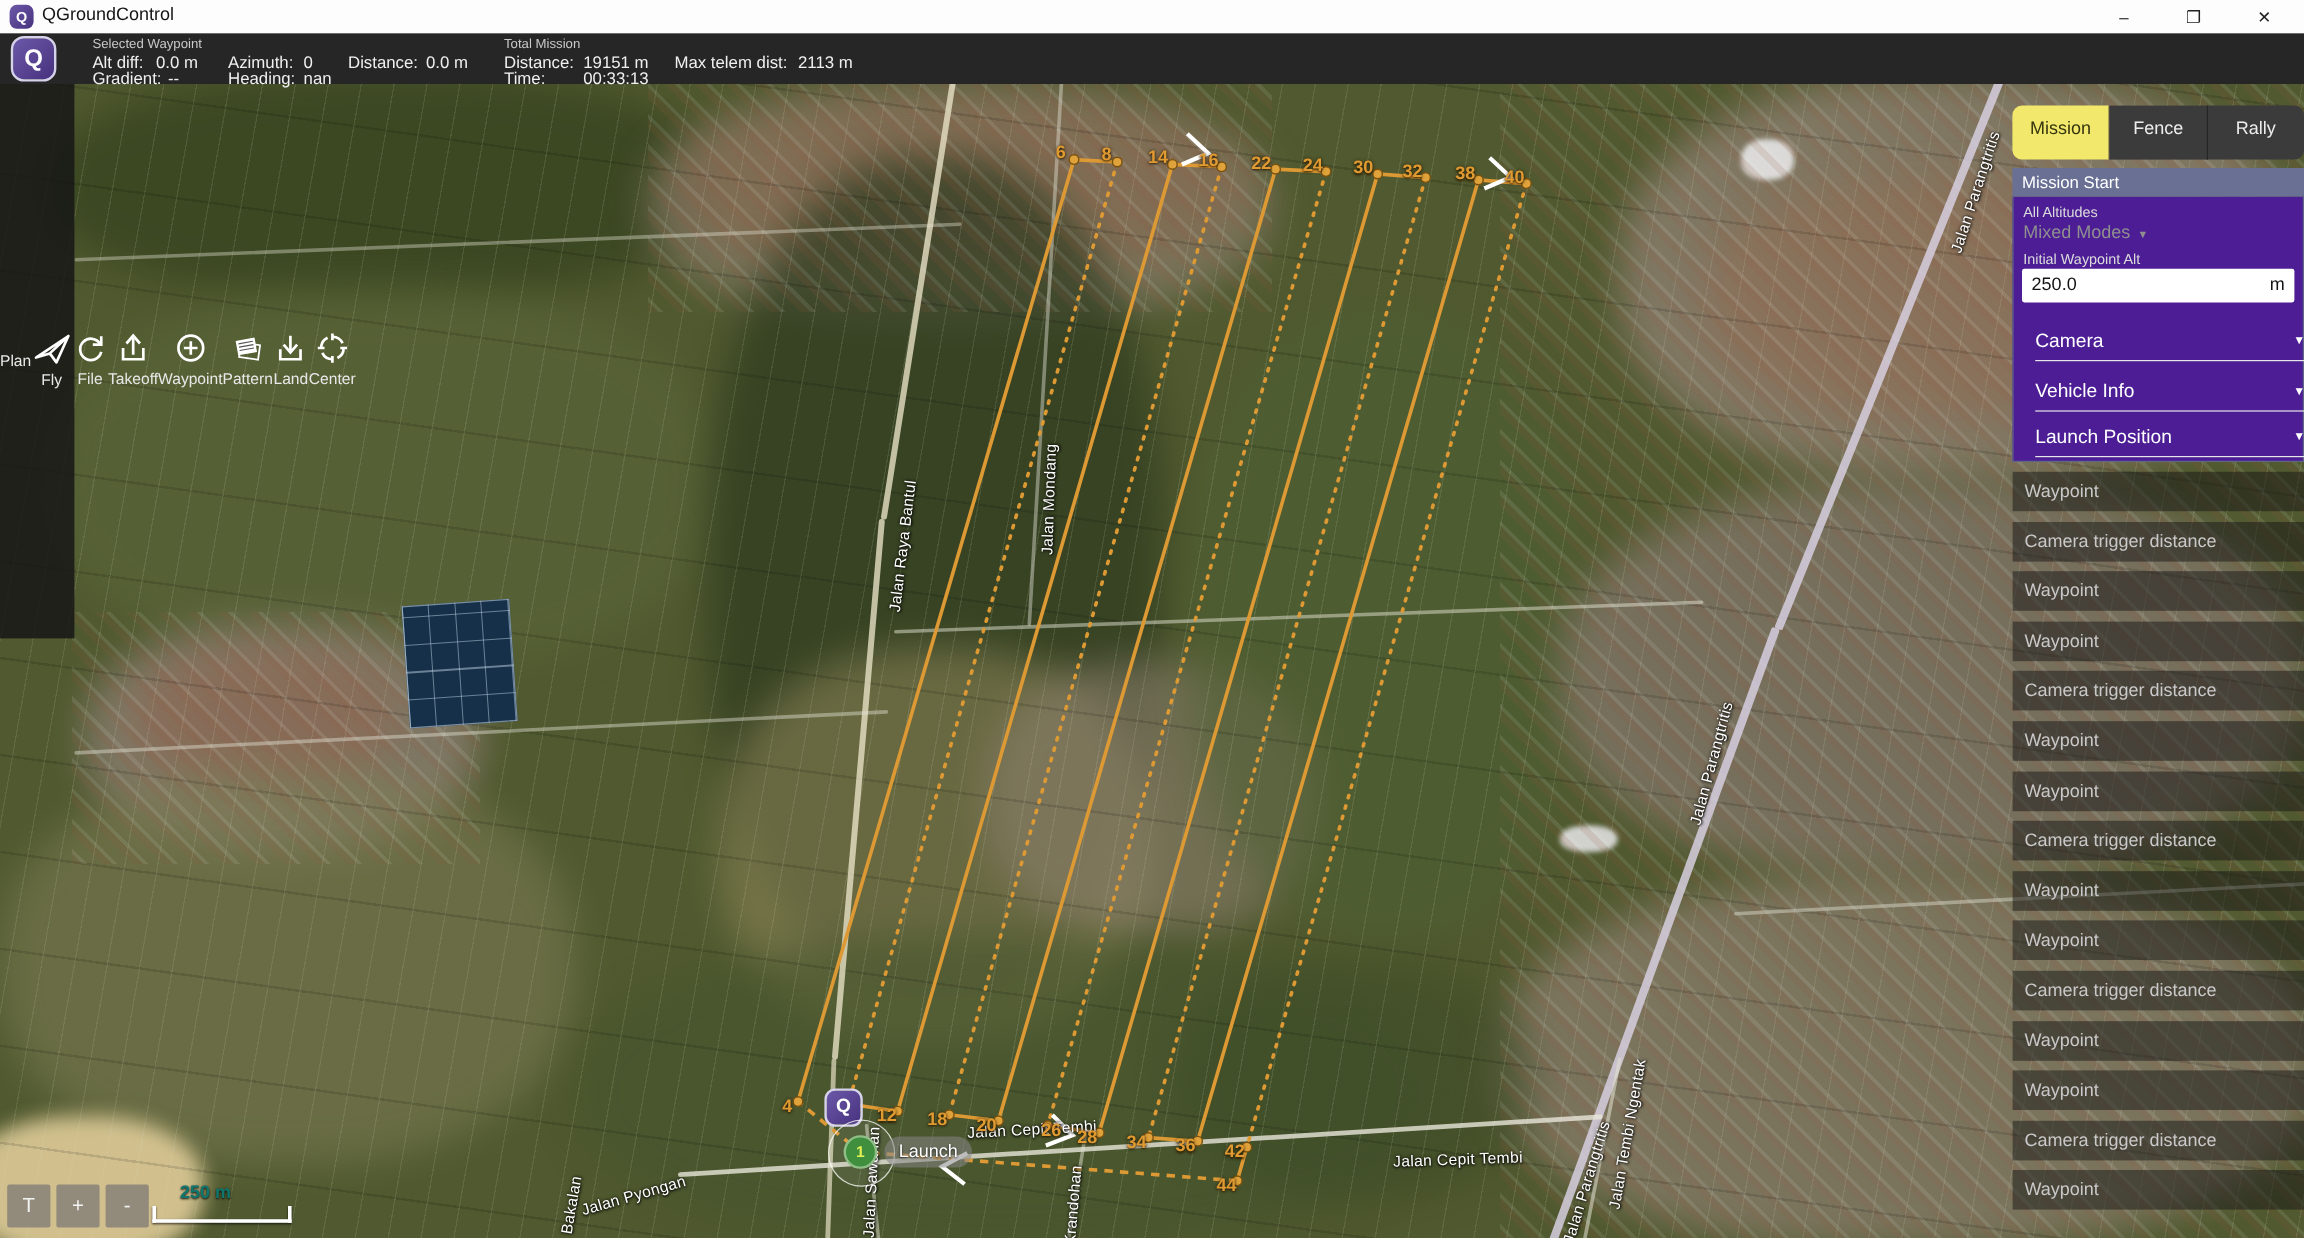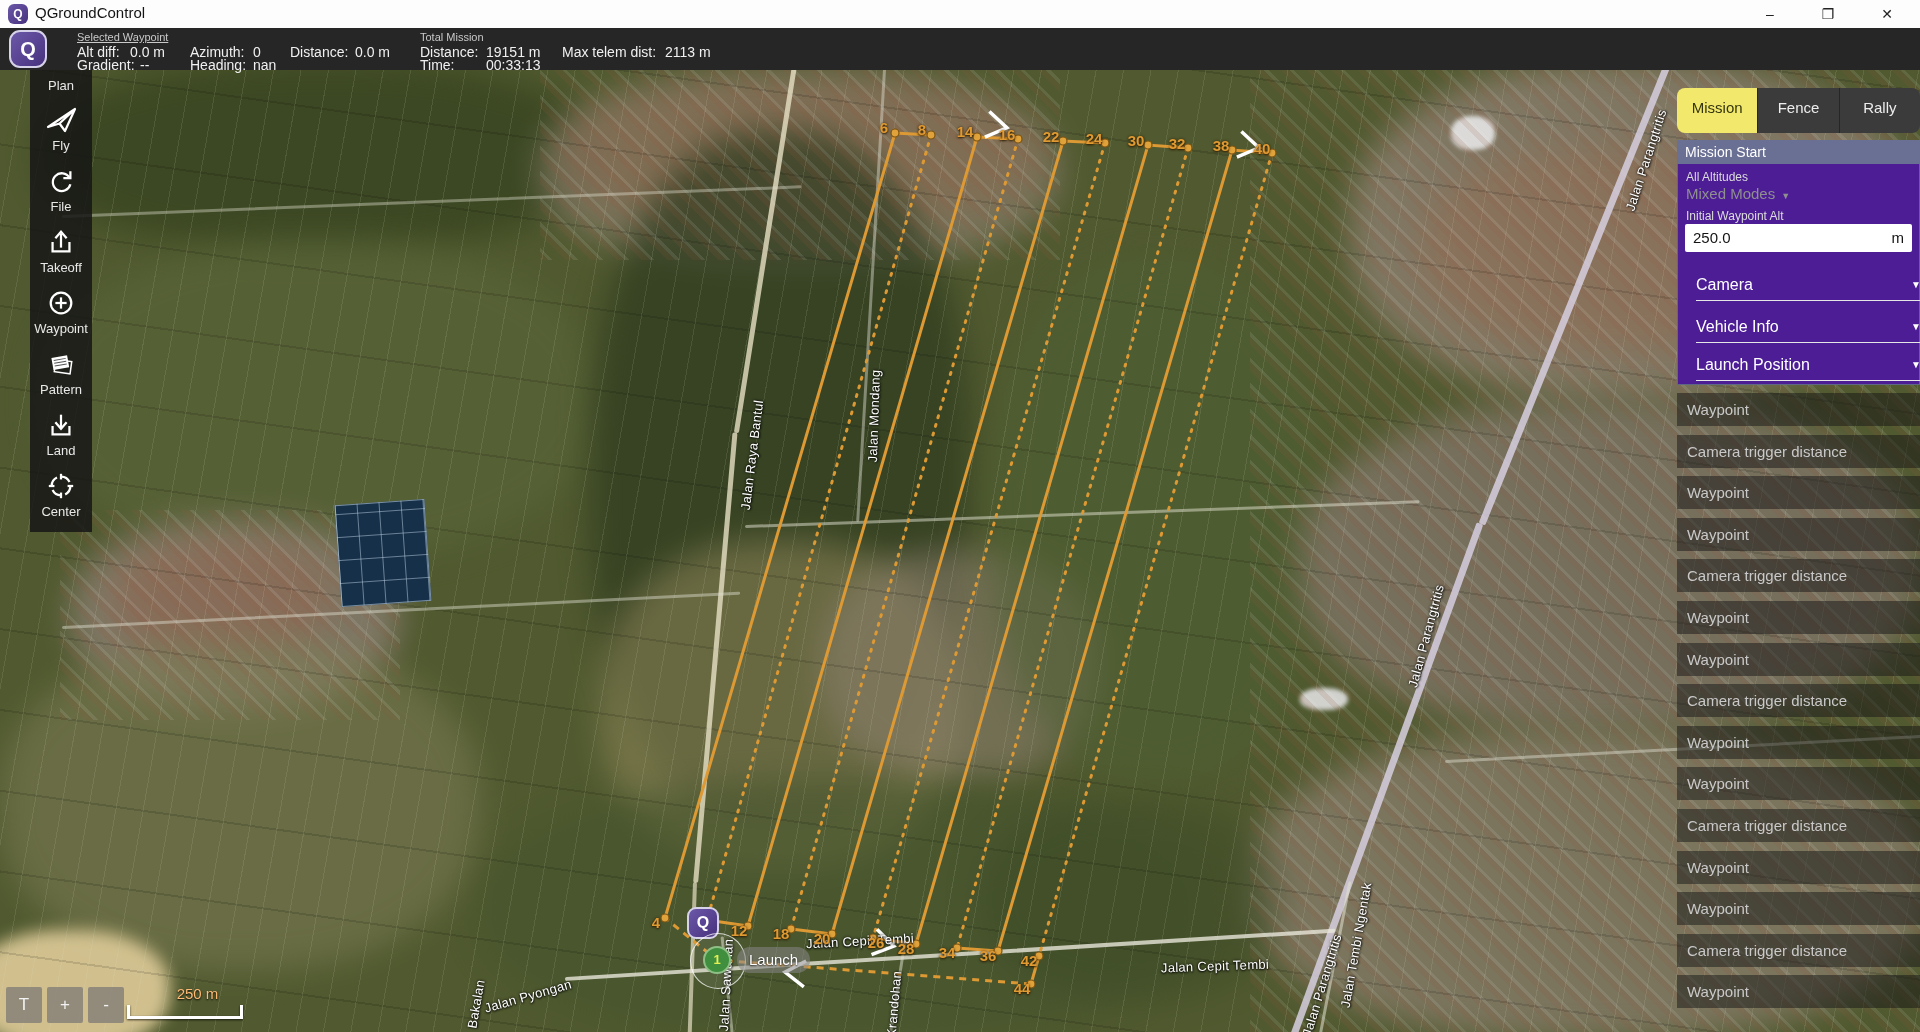--- a/index.html
+++ b/index.html
@@ -46,21 +46,21 @@
   #launch-ring{position:absolute;left:690px;top:933px;width:54px;height:54px;border-radius:50%;
     border:1.5px solid rgba(255,255,255,.75);background:rgba(255,255,255,.07);z-index:5;}
   #launch-dot{position:absolute;left:703px;top:946px;width:28px;height:28px;border-radius:50%;
     background:#3f8f3f;border:2px solid #8fbf86;box-sizing:border-box;z-index:6;
     color:#e3ef52;font-size:13px;font-weight:bold;text-align:center;line-height:24px;}
   #launch-pill{position:absolute;left:737px;top:947px;height:26px;line-height:26px;padding:0 12px;
     background:rgba(135,135,135,.55);border-radius:13px;color:#fff;font-size:15px;z-index:5;
     text-shadow:0 1px 2px rgba(0,0,0,.8);}
   
   #sidebar{position:absolute;left:0;top:70px;width:62px;height:462px;background:rgba(22,22,22,.84);
-    z-index:20;display:flex;flex-direction:column;align-items:center;padding-top:8px;box-sizing:border-box;margin-left:30px;}
+    z-index:20;display:flex;flex-direction:row;align-items:center;padding-top:8px;box-sizing:border-box;}
   #sidebar .plan-title{font-size:13px;color:#e8e8e8;margin-bottom:10px;}
   .sb-item{display:flex;flex-direction:column;align-items:center;margin-bottom:13px;cursor:pointer;}
   .sb-item svg{display:block;}
   .sb-label{font-size:13px;color:#e8e8e8;margin-top:3px;}
   
   #tabs{position:absolute;left:1677px;top:88px;width:243px;height:45px;display:flex;z-index:20;}
   .tab{flex:1;text-align:center;line-height:39px;font-size:15px;background:#3b3b3b;color:#ededed;cursor:pointer;
     border-right:1px solid #262626;box-sizing:border-box;}
   .tab.first{border-radius:8px 0 0 8px;} .tab.last{border-radius:0 8px 8px 0;border-right:none;}
   .tab.active{background:#f2e96c;color:#35350f;}
@@ -78,22 +78,22 @@
   .ms-sec .lbl{font-size:16px;color:#fff;line-height:30px;}
   .ms-sec .tri{position:absolute;right:2px;top:0;font-size:10px;color:#fff;line-height:30px;}
   #mission-list{position:absolute;left:1677px;top:393px;width:243px;height:639px;z-index:20;
     display:flex;flex-direction:column;gap:8.6px;overflow:hidden;}
   .mi-row{flex:none;height:33px;line-height:33px;background:rgba(22,22,22,.5);color:#c9c9c9;
     font-size:15px;padding-left:10px;cursor:pointer;}
   
   #zoom-buttons{position:absolute;left:6px;top:987px;display:flex;gap:5px;z-index:20;}
   .map-btn{width:36px;height:36px;background:rgba(95,95,108,.55);color:#f2f2f2;font-size:17px;
     text-align:center;line-height:36px;border-radius:2px;cursor:pointer;}
-  #scale-text{position:absolute;left:150px;top:985px;width:95px;text-align:center;color:#fdba74;font-size:15px;
-    font-weight:normal;text-shadow:0 1px 2px #000;z-index:20;}
+  #scale-text{position:absolute;left:150px;top:985px;width:95px;text-align:left;color:#0f766e;font-size:15px;
+    font-weight:bold;text-shadow:0 1px 2px #000;z-index:20;}
   #scale-bar{position:absolute;left:127px;top:1005px;width:116px;height:14px;box-sizing:border-box;
     border-left:3px solid #fff;border-right:3px solid #fff;border-bottom:3px solid #fff;z-index:20;
     filter:drop-shadow(0 1px 1px rgba(0,0,0,.7));}
 </style>
 </head>
 <body>
 
 <div id="map">
 
   <div class="blob" style="left:40px;top:-10px;width:560px;height:190px;background:#36431f;opacity:.75;"></div>
@@ -221,21 +221,21 @@
 <div id="titlebar">
   <div class="appicon">Q</div>
   <div class="title">QGroundControl</div>
   <div class="wctrl" style="left:1747px;">–</div>
   <div class="wctrl" style="left:1805px;">❐</div>
   <div class="wctrl" style="left:1864px;">✕</div>
 </div>
 
 <div id="toolbar">
   <div class="qgcicon">Q</div>
-  <div class="tb-h" style="left:77px;text-decoration:underline;">Selected Waypoint</div>
+  <div class="tb-h" style="left:77px;">Selected Waypoint</div>
   <span class="tb-l tb-r1" style="left:77px;">Alt diff:</span>
   <span class="tb-v tb-r1" style="left:130px;">0.0 m</span>
   <span class="tb-l tb-r1" style="left:190px;">Azimuth:</span>
   <span class="tb-v tb-r1" style="left:253px;">0</span>
   <span class="tb-l tb-r1" style="left:290px;">Distance:</span>
   <span class="tb-v tb-r1" style="left:355px;">0.0 m</span>
   <span class="tb-l tb-r2" style="left:77px;">Gradient:</span>
   <span class="tb-v tb-r2" style="left:140px;">--</span>
   <span class="tb-l tb-r2" style="left:190px;">Heading:</span>
   <span class="tb-v tb-r2" style="left:253px;">nan</span>

